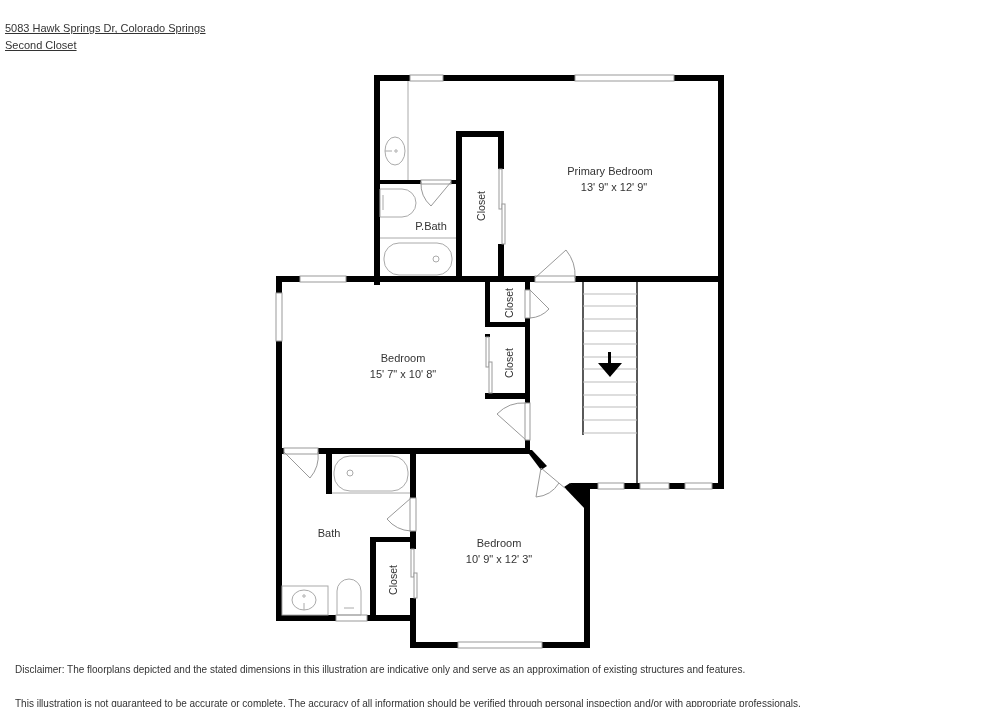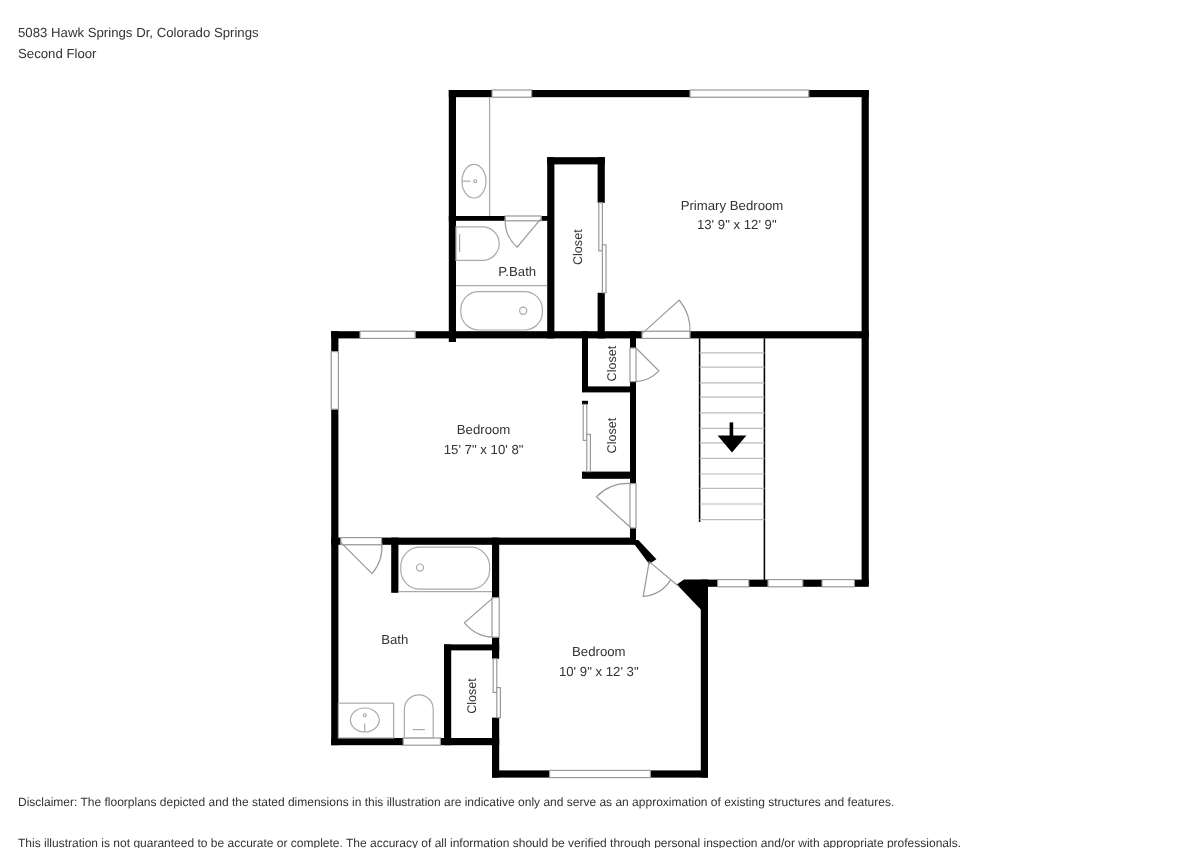--- a/index.html
+++ b/index.html
@@ -1,31 +1,31 @@
 <!DOCTYPE html>
 <html><head>
   <meta charset="utf-8">
   <style>
     html, body { margin: 0; padding: 0; background: #ffffff; }
     body { width: 1000px; height: 707px; position: relative; overflow: hidden; font-family: "Liberation Sans", sans-serif; color: #333333; }
-    .hdr { position: absolute; left: 15px; font-size: 11px; color: #333; }
+    .hdr { position: absolute; left: 5px; font-size: 11px; color: #333; text-decoration: underline; }
     .hdr.l1 { top: 22px; }
     .hdr.l2 { top: 39px; }
     .disc { position: absolute; left: 15px; font-size: 10px; color: #333; white-space: nowrap; }
     .disc.l1 { top: 664px; }
     .disc.l2 { top: 682px; margin-top: 16px; }
     svg.plan { position: absolute; left: 0; top: 0; }
     .room-label { font-family: "Liberation Sans", sans-serif; font-size: 11px; fill: #333; }
     .closet-label { font-family: "Liberation Sans", sans-serif; font-size: 10.5px; fill: #333; }
   </style>
 </head>
 <body>
 
 <div class="hdr l1">5083 Hawk Springs Dr, Colorado Springs</div>
-<div class="hdr l2">Second Floor</div>
+<div class="hdr l2">Second Closet</div>
 
 <svg class="plan" width="1000" height="707" viewBox="0 0 1000 707">
 
   <g fill="#000">
 
     <rect x="374" y="75" width="350" height="6"></rect>
     <rect x="374" y="75" width="6" height="210"></rect>
     <rect x="718" y="75" width="6" height="412"></rect>
 
     <rect x="276" y="276" width="448" height="6"></rect>

